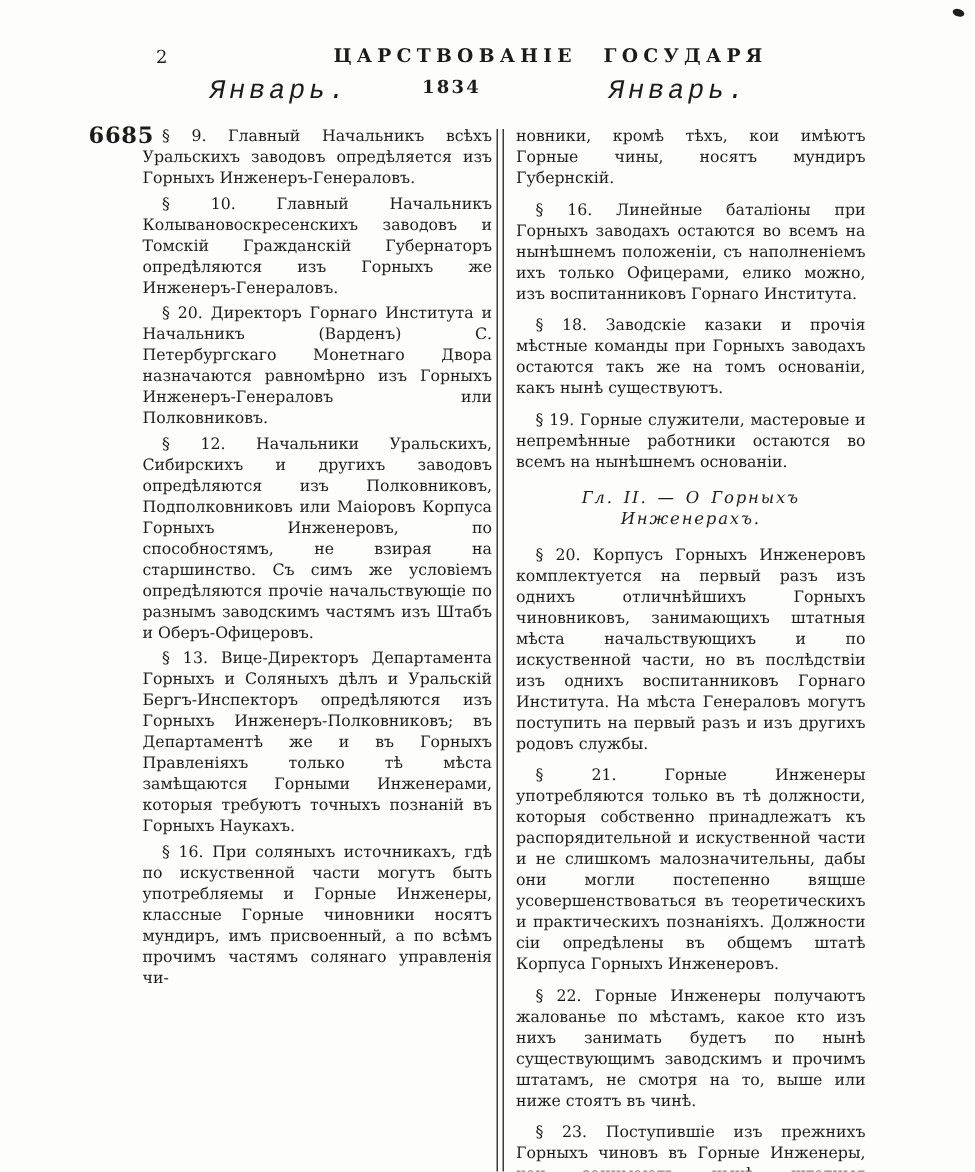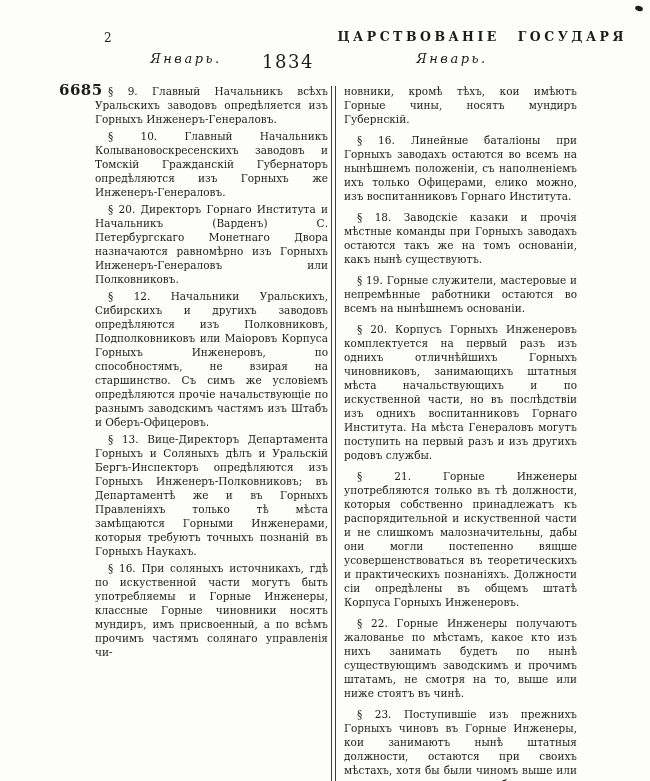--- a/index.html
+++ b/index.html
@@ -10,29 +10,29 @@
     color:#1c1c1c;
     font-family:"DejaVu Serif","Liberation Serif",serif;
     overflow:hidden;
   }
   .pagenum {
     position:absolute; left:104px; top:31px;
     font-size:12px; letter-spacing:1px;
   }
   .running-title {
     position:absolute; left:107px; top:29px; width:520px;
-    text-align:right;
+    text-align:center;
     font-size:12.5px; font-weight:bold;
     letter-spacing:3.5px; word-spacing:10px;
     white-space:nowrap;
   }
   .dateline span { position:absolute; top:51px; transform:translateX(-50%); white-space:nowrap; }
-  .month { font-style:italic; font-size:13px; letter-spacing:2.5px; }
+  .month { font-style:italic; font-size:18px; letter-spacing:2.5px;font-family:Liberation Mono, monospace; }
   .month-left  { left:186px; }
-  .year        { left:288px; font-size:18px; letter-spacing:1.5px; }
+  .year        { left:301px; font-size:12px; letter-spacing:1.5px;font-weight:bold; }
   .month-right { left:452px; }
   .margin-number {
     position:absolute; left:59px; top:81px;
     font-size:15px; font-weight:bold; letter-spacing:0.5px;text-align:center;
   }
   .columns {
     position:absolute; left:95px; top:84px; width:482px;
     display:flex;
   }
   .divider {
@@ -90,20 +90,21 @@
       <p>§ 12. Начальники Уральскихъ, Сибирскихъ и другихъ заводовъ опредѣляются изъ Полковниковъ, Подполковниковъ или Маіоровъ Корпуса Горныхъ Инженеровъ, по способностямъ, не взирая на старшинство. Съ симъ же условіемъ опредѣляются прочіе начальствующіе по разнымъ заводскимъ частямъ изъ Штабъ и Оберъ-Офицеровъ.</p>
       <p>§ 13. Вице-Директоръ Департамента Горныхъ и Соляныхъ дѣлъ и Уральскій Бергъ-Инспекторъ опредѣляются изъ Горныхъ Инженеръ-Полковниковъ; въ Департаментѣ же и въ Горныхъ Правленіяхъ только тѣ мѣста замѣщаются Горными Инженерами, которыя требуютъ точныхъ познаній въ Горныхъ Наукахъ.</p>
       <p>§ 16. При соляныхъ источникахъ, гдѣ по искуственной части могутъ быть употребляемы и Горные Инженеры, классные Горные чиновники носятъ мундиръ, имъ присвоенный, а по всѣмъ прочимъ частямъ солянаго управленія чи-</p>
     </div>
 
     <div class="col col-right">
       <p class="cont">новники, кромѣ тѣхъ, кои имѣютъ Горные чины, носятъ мундиръ Губернскій.</p>
       <p>§ 16. Линейные баталіоны при Горныхъ заводахъ остаются во всемъ на нынѣшнемъ положеніи, съ наполненіемъ ихъ только Офицерами, елико можно, изъ воспитанниковъ Горнаго Института.</p>
       <p>§ 18. Заводскіе казаки и прочія мѣстные команды при Горныхъ заводахъ остаются такъ же на томъ основаніи, какъ нынѣ существуютъ.</p>
       <p>§ 19. Горные служители, мастеровые и непремѣнные работники остаются во всемъ на нынѣшнемъ основаніи.</p>
+      <p class="chapter">Гл. II. — О Горныхъ Инженерахъ.</p>
       <p>§ 20. Корпусъ Горныхъ Инженеровъ комплектуется на первый разъ изъ однихъ отличнѣйшихъ Горныхъ чиновниковъ, занимающихъ штатныя мѣста начальствующихъ и по искуственной части, но въ послѣдствіи изъ однихъ воспитанниковъ Горнаго Института. На мѣста Генераловъ могутъ поступить на первый разъ и изъ другихъ родовъ службы.</p>
       <p>§ 21. Горные Инженеры употребляются только въ тѣ должности, которыя собственно принадлежатъ къ распорядительной и искуственной части и не слишкомъ малозначительны, дабы они могли постепенно вящше усовершенствоваться въ теоретическихъ и практическихъ познаніяхъ. Должности сіи опредѣлены въ общемъ штатѣ Корпуса Горныхъ Инженеровъ.</p>
       <p>§ 22. Горные Инженеры получаютъ жалованье по мѣстамъ, какое кто изъ нихъ занимать будетъ по нынѣ существующимъ заводскимъ и прочимъ штатамъ, не смотря на то, выше или ниже стоятъ въ чинѣ.</p>
       <p>§ 23. Поступившіе изъ прежнихъ Горныхъ чиновъ въ Горные Инженеры, кои занимаютъ нынѣ штатныя должности, остаются при своихъ мѣстахъ, хотя бы были чиномъ выше или ниже, нежели по новому общему штату поло-</p>
     </div>
   </div>
 
 </div>
 
 </body></html>

